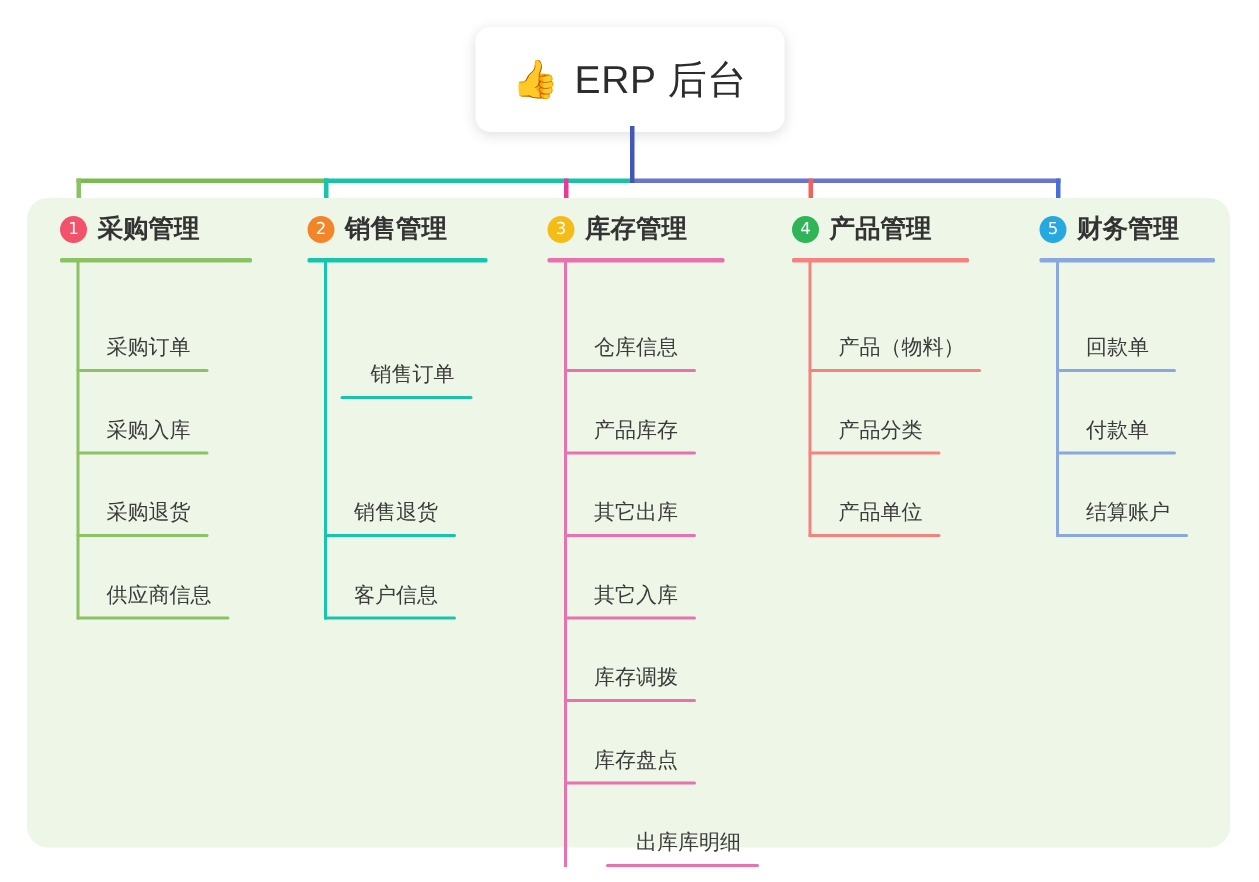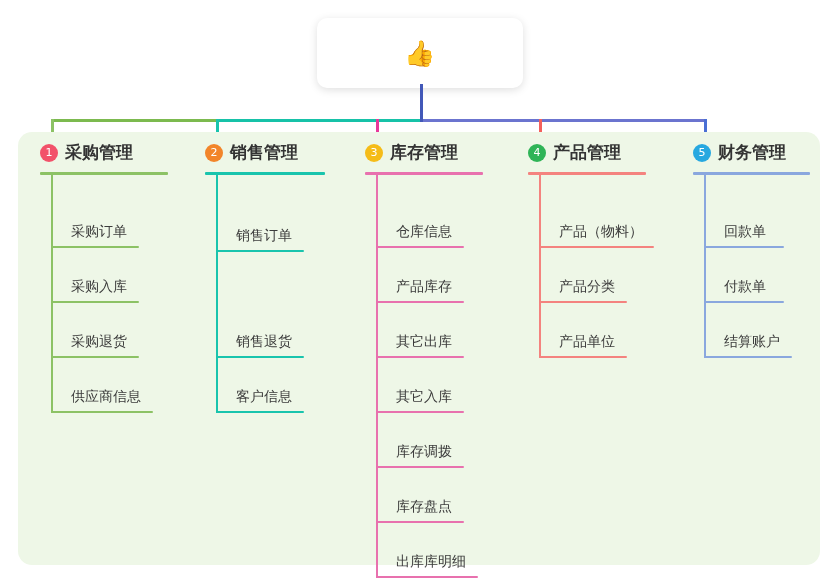--- a/index.html
+++ b/index.html
@@ -124,20 +124,21 @@
     bottom: 0;
     height: 2px;
     border-radius: 1px;
   }
 </style>
 </head>
 <body>
 
 <div id="root-node">
   <span class="thumb">👍</span>
+  <span class="root-title">ERP 后台</span>
 </div>
 
 <div id="connectors">
     <div class="conn" style="left: 51px; top: 119px; width: 167px; height: 3px; background: rgb(124, 186, 79);"></div>
     <div class="conn" style="left: 216px; top: 119px; width: 206px; height: 3px; background: rgb(23, 194, 168);"></div>
     <div class="conn" style="left: 420px; top: 119px; width: 287px; height: 3px; background: rgb(107, 116, 207);"></div>
     <div class="conn" style="left: 420px; top: 84px; width: 3px; height: 38px; background: rgb(66, 88, 184);"></div>
     <div class="conn" style="left: 51px; top: 119px; width: 3px; height: 53px; background: rgb(140, 194, 101);"></div>
     <div class="conn" style="left: 216px; top: 119px; width: 3px; height: 53px; background: rgb(25, 196, 173);"></div>
     <div class="conn" style="left: 376px; top: 119px; width: 3px; height: 53px; background: rgb(232, 57, 154);"></div>
@@ -172,21 +173,21 @@
         <div class="leaf-rule" style="width: 102px; background: rgb(140, 194, 101);"></div>
       </div>
     </div>
     <div class="column" style="left: 205px; top: 132px; width: 120px; height: 433px;">
       <div class="col-header">
         <span class="badge" style="background: rgb(242, 133, 42);">2</span>
         <span class="col-title">销售管理</span>
       </div>
       <div class="header-rule" style="width: 120px; background: rgb(25, 196, 173);"></div>
       <div class="spine" style="height: 240px; background: rgb(25, 196, 173);"></div>
-      <div class="leaf" style="top: 72px; height: 48px; width: 88px;">
+      <div class="leaf" style="top: 86px; height: 48px; width: 88px; margin-left: 11px;">
         <span class="leaf-text">销售订单</span>
         <div class="leaf-rule" style="width: 88px; background: rgb(25, 196, 173);"></div>
       </div>
       <div class="leaf" style="top: 178px; height: 48px; width: 88px;">
         <span class="leaf-text">销售退货</span>
         <div class="leaf-rule" style="width: 88px; background: rgb(25, 196, 173);"></div>
       </div>
       <div class="leaf" style="top: 233px; height: 48px; width: 88px;">
         <span class="leaf-text">客户信息</span>
         <div class="leaf-rule" style="width: 88px; background: rgb(25, 196, 173);"></div>
@@ -216,21 +217,21 @@
         <div class="leaf-rule" style="width: 88px; background: rgb(232, 113, 174);"></div>
       </div>
       <div class="leaf" style="top: 233px; height: 48px; width: 88px;">
         <span class="leaf-text">其它入库</span>
         <div class="leaf-rule" style="width: 88px; background: rgb(232, 113, 174);"></div>
       </div>
       <div class="leaf" style="top: 343px; height: 48px; width: 88px;">
         <span class="leaf-text">库存盘点</span>
         <div class="leaf-rule" style="width: 88px; background: rgb(232, 113, 174);"></div>
       </div>
-      <div class="leaf" style="top: 398px; height: 48px; width: 102px;">
+      <div class="leaf" style="top: 398px; height: 48px; width: 102px; margin-left: 28px;">
         <span class="leaf-text">出库库明细</span>
         <div class="leaf-rule" style="width: 102px; background: rgb(232, 113, 174);"></div>
       </div>
     </div>
     <div class="column" style="left: 528px; top: 132px; width: 118px; height: 433px;">
       <div class="col-header">
         <span class="badge" style="background: rgb(47, 180, 87);">4</span>
         <span class="col-title">产品管理</span>
       </div>
       <div class="header-rule" style="width: 118px; background: rgb(244, 131, 127);"></div>

